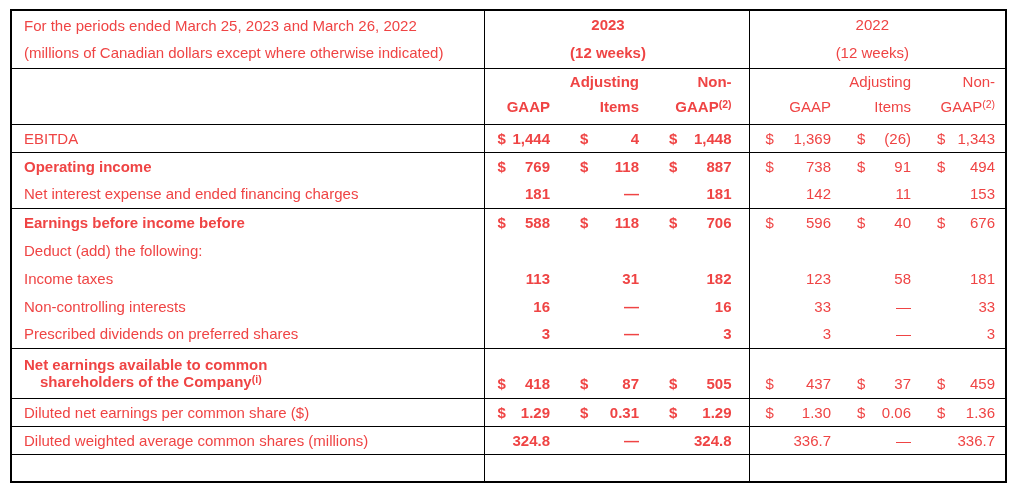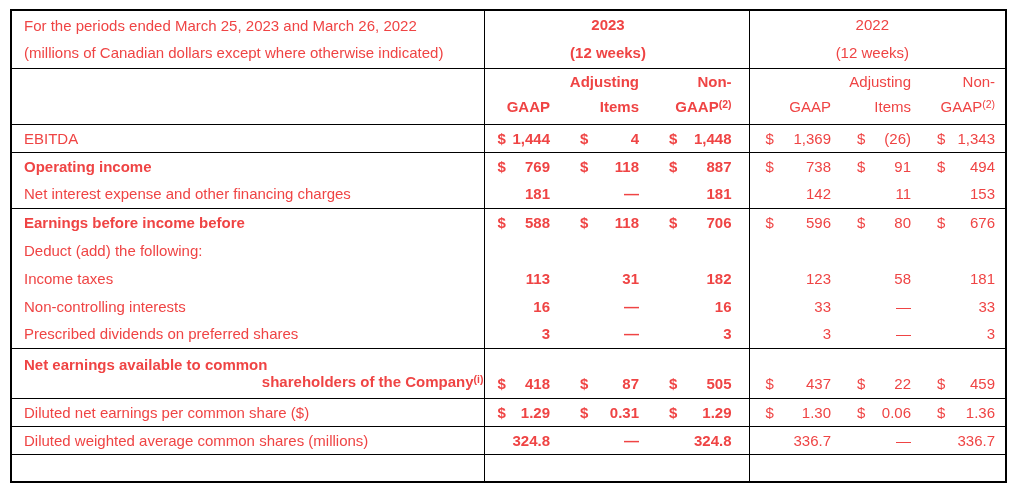--- a/index.html
+++ b/index.html
@@ -25,21 +25,21 @@
     overflow: hidden;
     white-space: nowrap;
   }
   .bb { border-bottom: 1px solid #000; }
   .gl { border-left: 1px solid #000; }
   .b, .y23 { font-weight: bold; }
 
   
   .lbl { text-align: left; padding-left: 12px; }
   .ind1 { }
-  .ind2 { padding-left: 16px; text-align: right; }
+  .ind2 { padding-left: 16px; }
 
   
   .cur { text-align: left; }
   .c23 { padding-left: 13px; }
   .c22 { padding-left: 16px; }
   .val { text-align: right; }
   .v23 { padding-right: 17px; }
   .v22 { padding-right: 10px; }
 
   
@@ -149,21 +149,21 @@
           <td class="cur c23 y23">$</td>
           <td class="val v23 y23">887</td>
           <td class="cur c22 gl">$</td>
           <td class="val v22">738</td>
           <td class="cur c22">$</td>
           <td class="val v22">91</td>
           <td class="cur c22">$</td>
           <td class="val v22">494</td>
         </tr>
         <tr>
-          <td class="lbl bb"><span>Net interest expense and other financing charges</span></td>
+          <td class="lbl bb"><span>Net interest expense and ended financing charges</span></td>
           <td class="cur c23 y23 gl bb"></td>
           <td class="val v23 y23 bb">181</td>
           <td class="cur c23 y23 bb"></td>
           <td class="val v23 y23 bb">—</td>
           <td class="cur c23 y23 bb"></td>
           <td class="val v23 y23 bb">181</td>
           <td class="cur c22 gl bb"></td>
           <td class="val v22 bb">142</td>
           <td class="cur c22 bb"></td>
           <td class="val v22 bb">11</td>
@@ -174,21 +174,21 @@
           <td class="lbl b"><span>Earnings before income before</span></td>
           <td class="cur c23 y23 gl">$</td>
           <td class="val v23 y23">588</td>
           <td class="cur c23 y23">$</td>
           <td class="val v23 y23">118</td>
           <td class="cur c23 y23">$</td>
           <td class="val v23 y23">706</td>
           <td class="cur c22 gl">$</td>
           <td class="val v22">596</td>
           <td class="cur c22">$</td>
-          <td class="val v22">80</td>
+          <td class="val v22">40</td>
           <td class="cur c22">$</td>
           <td class="val v22">676</td>
         </tr>
         <tr>
           <td class="lbl"><span>Deduct (add) the following:</span></td>
           <td class="cur c23 y23 gl"></td>
           <td class="val v23 y23"></td>
           <td class="cur c23 y23"></td>
           <td class="val v23 y23"></td>
           <td class="cur c23 y23"></td>
@@ -252,21 +252,21 @@
           </td>
           <td class="cur c23 y23 gl bb vbot">$</td>
           <td class="val v23 y23 bb vbot">418</td>
           <td class="cur c23 y23 bb vbot">$</td>
           <td class="val v23 y23 bb vbot">87</td>
           <td class="cur c23 y23 bb vbot">$</td>
           <td class="val v23 y23 bb vbot">505</td>
           <td class="cur c22 gl bb vbot">$</td>
           <td class="val v22 bb vbot">437</td>
           <td class="cur c22 bb vbot">$</td>
-          <td class="val v22 bb vbot">22</td>
+          <td class="val v22 bb vbot">37</td>
           <td class="cur c22 bb vbot">$</td>
           <td class="val v22 bb vbot">459</td>
         </tr>
         <tr>
           <td class="lbl bb"><span>Diluted net earnings per common share ($)</span></td>
           <td class="cur c23 y23 gl bb">$</td>
           <td class="val v23 y23 bb">1.29</td>
           <td class="cur c23 y23 bb">$</td>
           <td class="val v23 y23 bb">0.31</td>
           <td class="cur c23 y23 bb">$</td>

